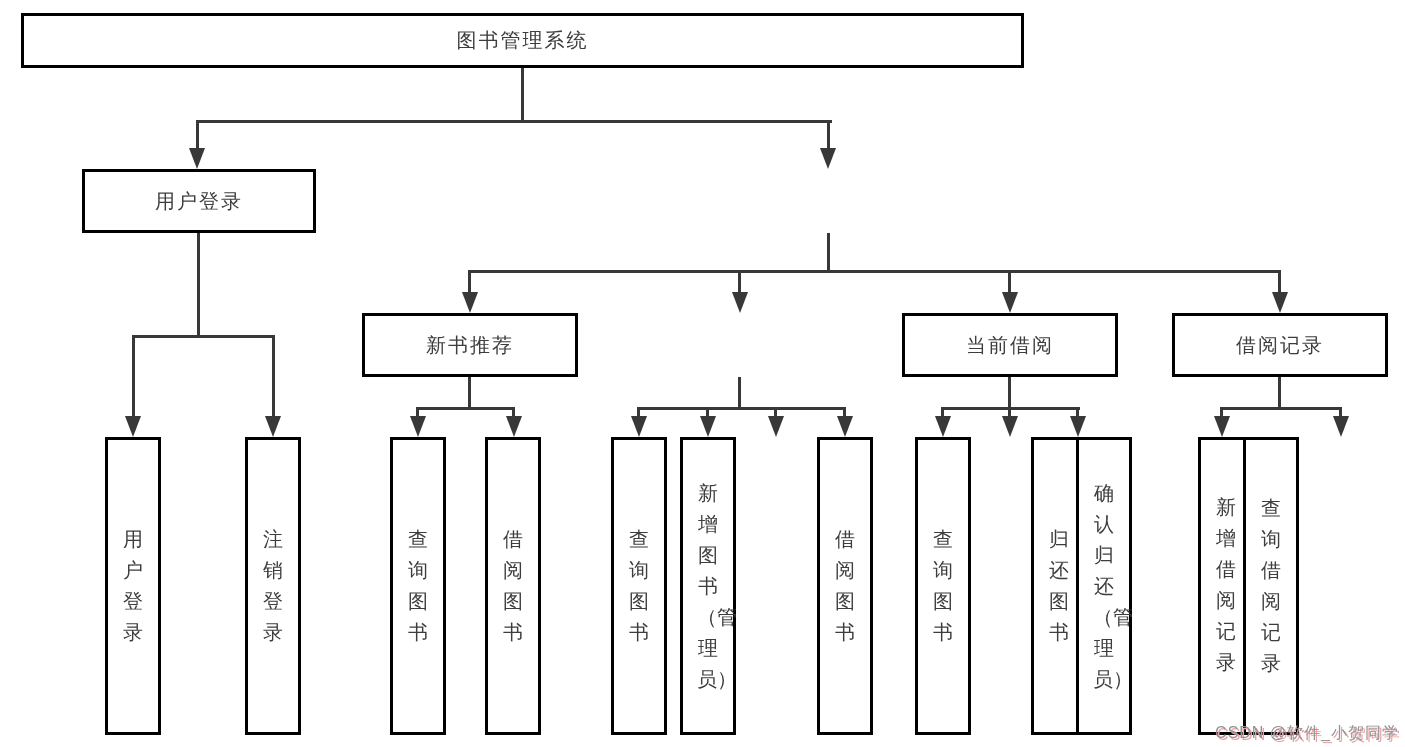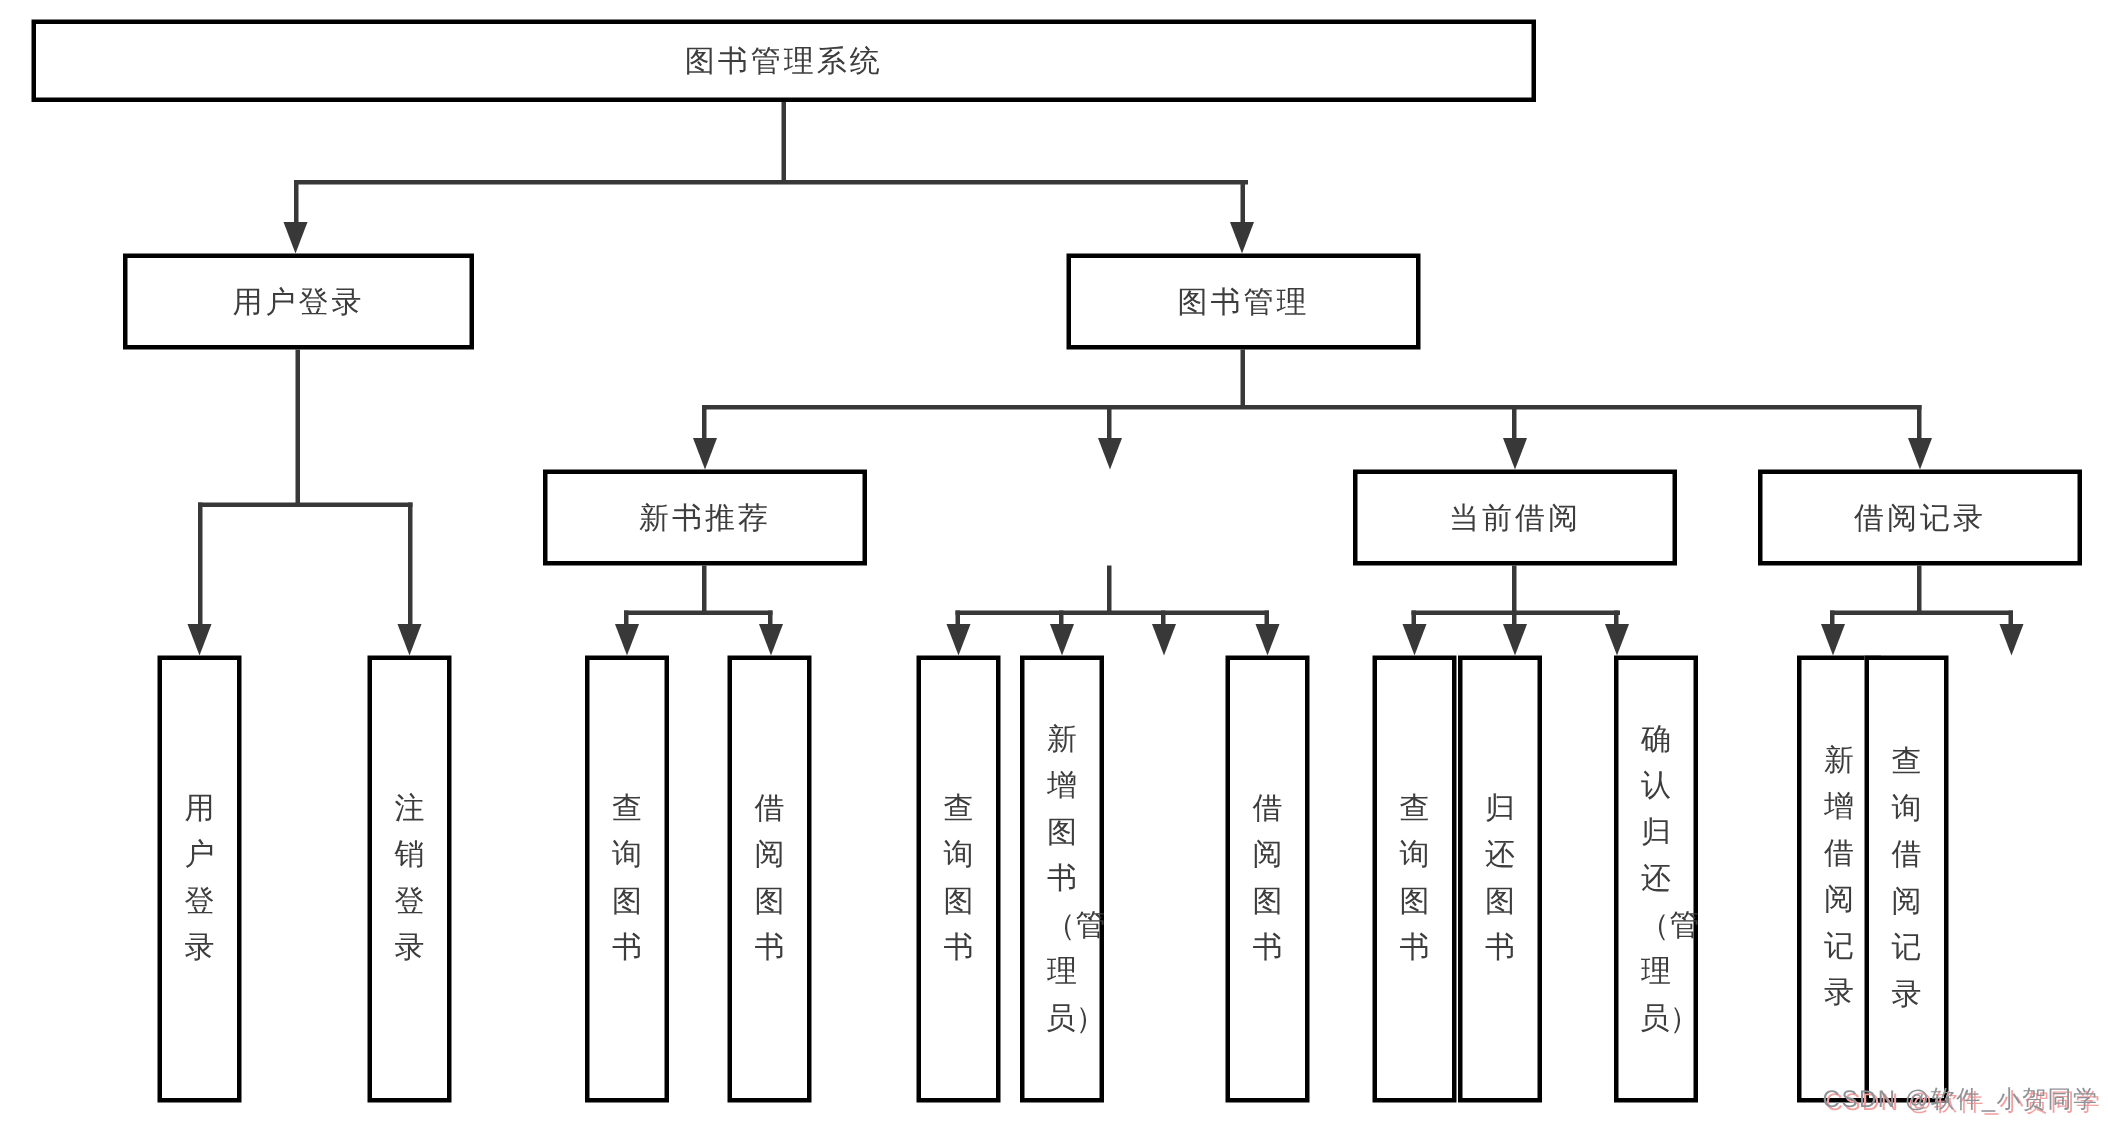--- a/index.html
+++ b/index.html
@@ -32,44 +32,41 @@
   #b-root{left:21px;top:13px;width:1003px;height:55px;}
   #b-login{left:82px;top:169px;width:234px;height:64px;}
   #b-mgmt{left:711px;top:169px;width:236px;height:64px;}
   #b-l3-0{left:362px;top:313px;width:216px;height:64px;}
   #b-l3-1{left:632px;top:313px;width:216px;height:64px;}
   #b-l3-2{left:902px;top:313px;width:216px;height:64px;}
   #b-l3-3{left:1172px;top:313px;width:216px;height:64px;}
   #b-g1-0{left:105px;} #b-g1-1{left:245px;}
   #b-g2-0{left:390px;} #b-g2-1{left:485px;}
   #b-g3-0{left:611px;} #b-g3-1{left:680px;} #b-g3-2{left:748px;} #b-g3-3{left:817px;}
-  #b-g4-0{left:915px;} #b-g4-1{left:972px;} #b-g4-2{left:1076px;}
+  #b-g4-0{left:915px;} #b-g4-1{left:1031px;} #b-g4-2{left:1076px;}
   #b-g5-0{left:1198px;font-family:Liberation Mono, monospace;} #b-g5-1{left:1243px;}
 </style>
 </head>
 <body>
 
 <div class="stage">
 
   <div class="box" id="b-root">
     <span class="h-label">图书管理系统</span>
   </div>
 
   <div class="vl" style="left:521px;top:68px;height:52px"></div>
   <div class="hl" style="left:196px;top:120px;width:636px"></div>
   <div class="vl" style="left:196px;top:120px;height:30px"></div>
   <div class="vl" style="left:827px;top:120px;height:30px"></div>
   <div class="arrow" style="left:189px;top:148px"></div>
   <div class="arrow" style="left:820px;top:148px"></div>
 
   <div class="box" id="b-login">
     <span class="h-label">用户登录</span>
-  </div>
-  <div class="box" id="b-mgmt">
-    <span class="h-label">图书管理</span>
   </div>
 
   <div class="vl" style="left:197px;top:233px;height:104px"></div>
   <div class="hl" style="left:132px;top:335px;width:143px"></div>
   <div class="vl" style="left:132px;top:335px;height:82px"></div>
   <div class="vl" style="left:272px;top:335px;height:82px"></div>
   <div class="arrow" style="left:125px;top:416px"></div>
   <div class="arrow" style="left:265px;top:416px"></div>
 
   <div class="vl" style="left:827px;top:233px;height:39px"></div>

